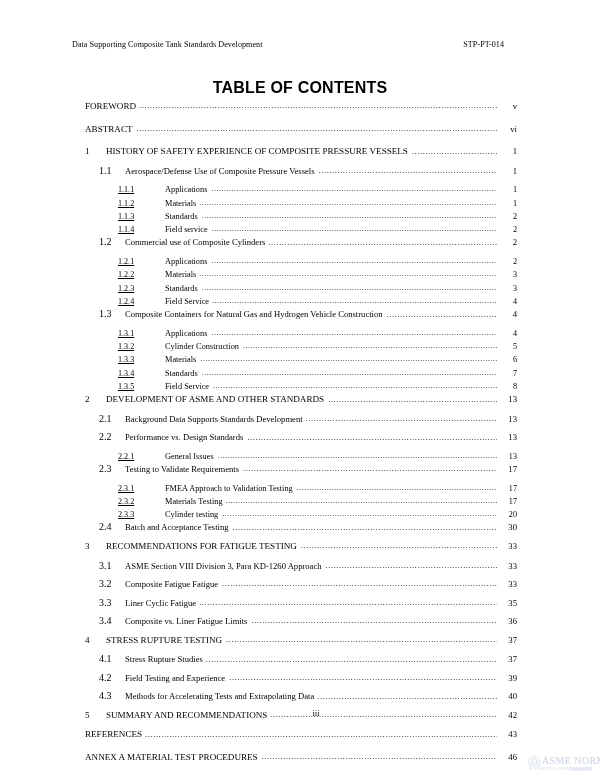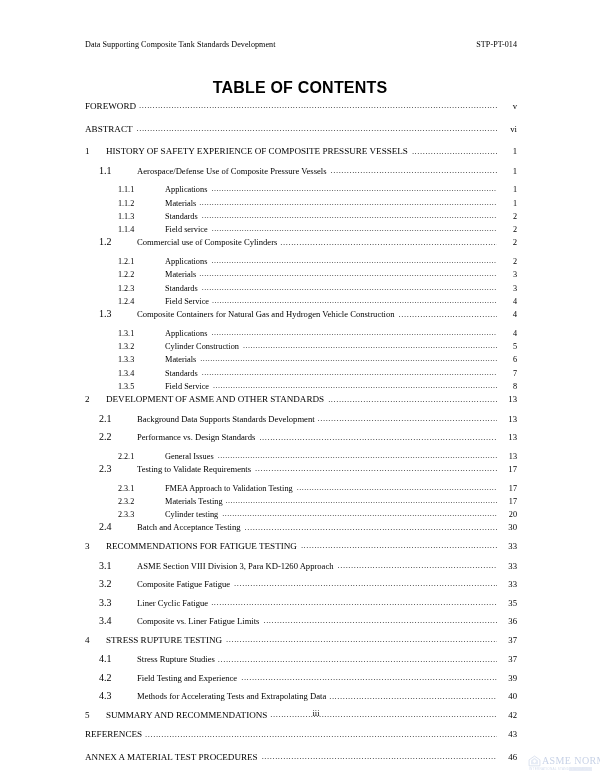--- a/index.html
+++ b/index.html
@@ -20,21 +20,21 @@
     position: absolute;
     left: 0; top: 0;
     width: 600px;
     height: 777px;
     background: #ffffff;
   }
 
   
   .doc-header {
     position: absolute;
-    left: 85px;
+    left: 72px;
     top: 40px;
     width: 432px;
     display: flex;
     justify-content: space-between;
     align-items: baseline;
     font-size: 8.1px;
     letter-spacing: 0.05px;
   }
   .doc-header .hdr-left { white-space: nowrap; }
   .doc-header .hdr-right { white-space: nowrap; }
@@ -76,28 +76,28 @@
   .lvl-3     { margin-bottom: 2.0px; }
   .lvl-back  { margin-bottom: 11.5px; }
 
   
   .num {
     flex: 0 0 auto;
     text-align: left;
   }
   .lvl-1 .num { width: 21px; font-size: 9.1px; }
   .lvl-2 .num { width: 26px; margin-left: 14px; font-size: 10px; }
-  .lvl-3 .num { width: 47px; margin-left: 33px; font-size: 8.1px; }
+  .lvl-3 .num { width: 47px; margin-left: 33px; font-size: 8.1px; text-decoration: underline; }
 
   .label {
     flex: 0 0 auto;
     padding-right: 2px;
   }
   .lvl-1 .label { font-size: 9.1px; }
-  .lvl-2 .label { font-size: 8.6px; margin-left: 12px; }
+  .lvl-2 .label { font-size: 8.6px; }
   .lvl-3 .label { font-size: 8.3px; }
   .lvl-front .label,
   .lvl-back  .label { font-size: 9.1px; text-align: center; }
 
   .leader {
     flex: 1 1 auto;
     overflow: hidden;
     height: 9px;
     position: relative;
     margin: 0 1px;

